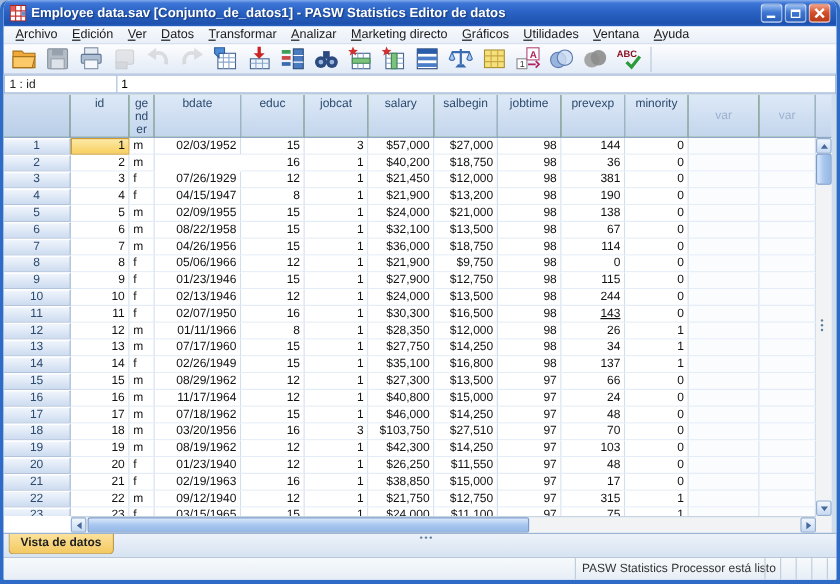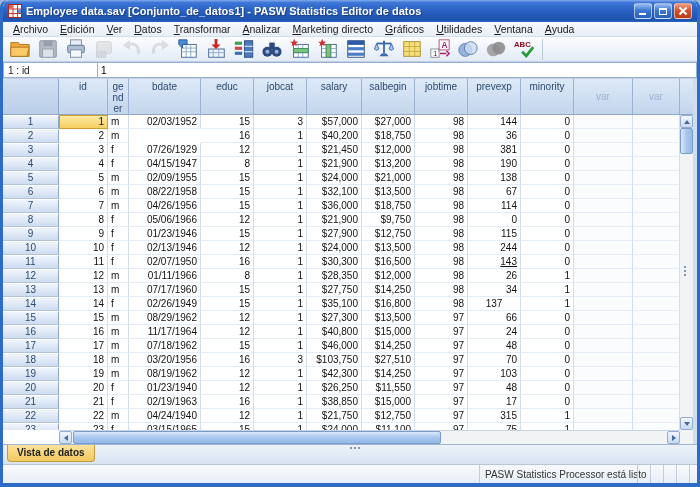--- a/index.html
+++ b/index.html
@@ -556,21 +556,21 @@
           <div class="grid-row">
             <div class="row-head">14</div>
             <div class="cell num" style="width: 49px;">14</div>
             <div class="cell left" style="width: 21px;">f</div>
             <div class="cell num" style="width: 72px;">02/26/1949</div>
             <div class="cell num" style="width: 53px;">15</div>
             <div class="cell num" style="width: 53px;">1</div>
             <div class="cell num" style="width: 55px;">$35,100</div>
             <div class="cell num" style="width: 53px;">$16,800</div>
             <div class="cell num" style="width: 53px;">98</div>
-            <div class="cell num" style="width: 53px; text-align: center;">137</div>
+            <div class="cell num" style="width: 53px;">137</div>
             <div class="cell num" style="width: 53px;">1</div>
             <div class="cell num varcell" style="width: 59px;"></div>
             <div class="cell num varcell" style="width: 47px;"></div>
           </div>
           <div class="grid-row">
             <div class="row-head">15</div>
             <div class="cell num" style="width: 49px;">15</div>
             <div class="cell left" style="width: 21px;">m</div>
             <div class="cell num" style="width: 72px;">08/29/1962</div>
             <div class="cell num" style="width: 53px;">12</div>
@@ -670,21 +670,21 @@
             <div class="cell num" style="width: 53px;">97</div>
             <div class="cell num" style="width: 53px;">17</div>
             <div class="cell num" style="width: 53px;">0</div>
             <div class="cell num varcell" style="width: 59px;"></div>
             <div class="cell num varcell" style="width: 47px;"></div>
           </div>
           <div class="grid-row">
             <div class="row-head">22</div>
             <div class="cell num" style="width: 49px;">22</div>
             <div class="cell left" style="width: 21px;">m</div>
-            <div class="cell num" style="width: 72px;">04/24/1940</div>
+            <div class="cell num" style="width: 72px;">09/12/1940</div>
             <div class="cell num" style="width: 53px;">12</div>
             <div class="cell num" style="width: 53px;">1</div>
             <div class="cell num" style="width: 55px;">$21,750</div>
             <div class="cell num" style="width: 53px;">$12,750</div>
             <div class="cell num" style="width: 53px;">97</div>
             <div class="cell num" style="width: 53px;">315</div>
             <div class="cell num" style="width: 53px;">1</div>
             <div class="cell num varcell" style="width: 59px;"></div>
             <div class="cell num varcell" style="width: 47px;"></div>
           </div>

